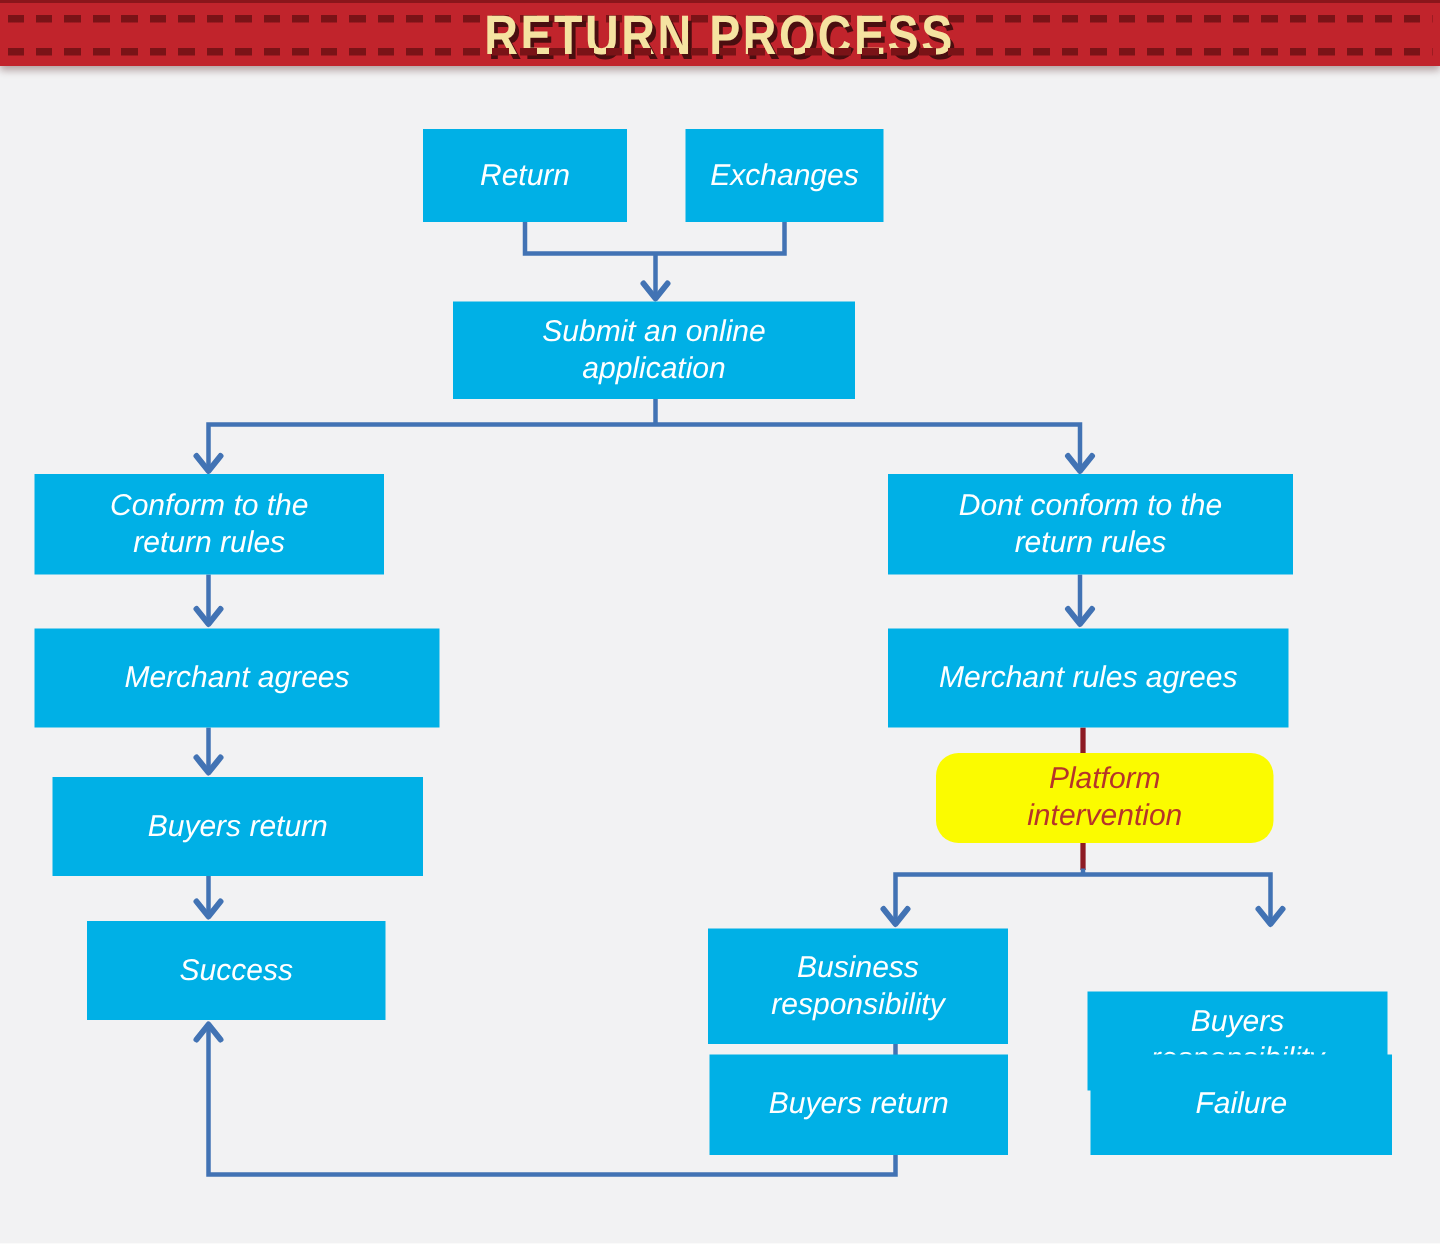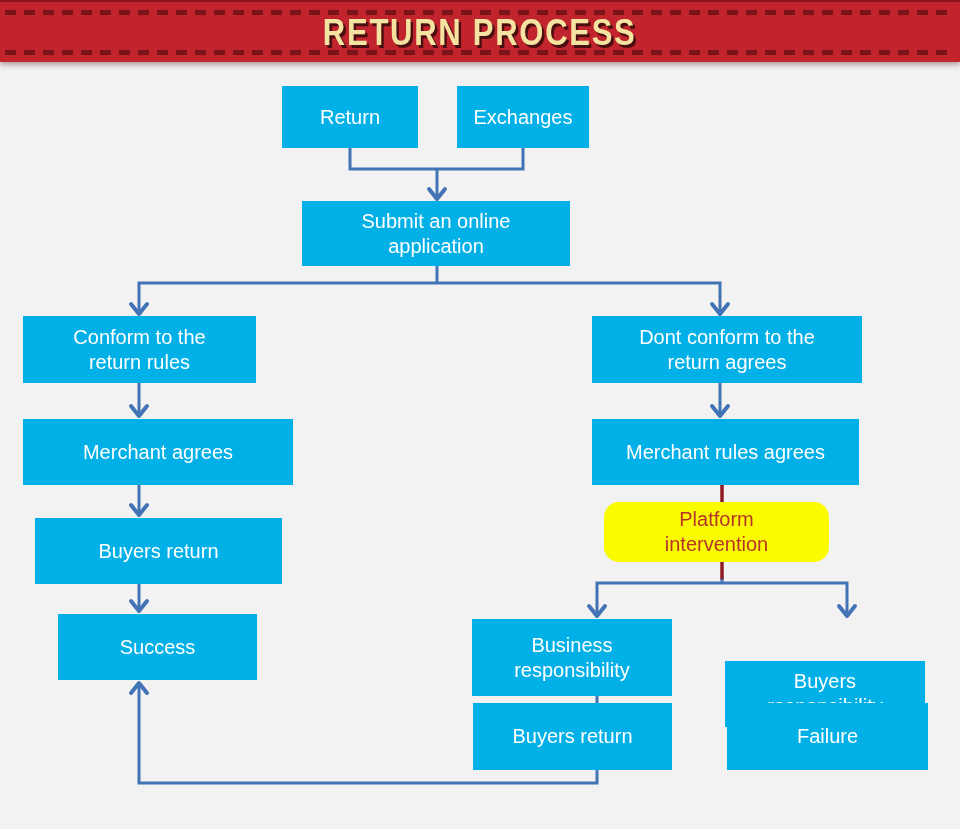--- a/index.html
+++ b/index.html
@@ -9,42 +9,42 @@
     --connector_blue:#4273b4; --connector_dark_red:#8e1b24;
     --highlight_yellow:#fbfb00; --highlight_text:#b5342a;
     --background:#f2f2f3;
   }
   *{margin:0;padding:0;box-sizing:border-box;}
   html,body{background:#fff;}
   body{font-family:"Liberation Sans", sans-serif;}
   .stage{position:relative;width:960px;height:829px;background:var(--background);overflow:hidden;}
 
   
-  .banner{position:absolute;left:0;top:0;width:960px;height:62px;background:var(--banner_red);
+  .banner{position:absolute;left:0;top:0;width:960px;height:44px;background:var(--banner_red);
     border-top:2px solid var(--banner_red_dark);
     box-shadow:0 3px 5px rgba(60,10,10,.35);
     display:flex;align-items:center;justify-content:center;}
   .banner .dash{position:absolute;left:5px;right:5px;height:5px;
     background:repeating-linear-gradient(90deg,var(--banner_dash) 0 11px,transparent 11px 19px);}
   .banner .dash.top{top:8px;}
   .banner .dash.bottom{bottom:7px;}
   .banner h1{color:var(--title_gold);font-size:37px;font-weight:bold;letter-spacing:2px;
     transform:scaleX(0.84);transform-origin:center;line-height:1;
     text-shadow:3px 3px 0 var(--title_shadow);white-space:nowrap;}
 
   
   svg.wires{position:absolute;left:0;top:0;z-index:1;}
   .wire{fill:none;stroke:var(--connector_blue);stroke-width:3;}
   .wire-red{fill:none;stroke:var(--connector_dark_red);stroke-width:3.5;}
   .chev{fill:none;stroke:var(--connector_blue);stroke-width:4;stroke-linecap:round;stroke-linejoin:round;}
 
   
   .node{position:absolute;z-index:2;background:var(--node_cyan);color:var(--node_text);
     display:flex;align-items:center;justify-content:center;text-align:center;
-    font-size:20px;line-height:25px;}
+    font-size:20px;line-height:25px;font-style:italic;}
   .node span{white-space:pre-line;}
   .node.highlight{background:var(--highlight_yellow);color:var(--highlight_text);border-radius:15px;}
 </style>
 </head>
 <body>
 
 <div class="stage">
 
   <header class="banner">
     <div class="dash top"></div>
@@ -103,32 +103,32 @@
 application</span>
   </div>
 
   <div class="node" style="left:23px;top:316px;width:233px;height:67px;">
     <span>Conform to the
 return rules</span>
   </div>
 
   <div class="node" style="left:592px;top:316px;width:270px;height:67px;">
     <span>Dont conform to the
-return agrees</span>
+return rules</span>
   </div>
 
   <div class="node" style="left:23px;top:419px;width:270px;height:66px;">
     <span>Merchant agrees</span>
   </div>
 
   <div class="node" style="left:592px;top:419px;width:267px;height:66px;">
     <span>Merchant rules agrees</span>
   </div>
 
-  <div class="node highlight" style="left:604px;top:502px;width:225px;height:60px;">
+  <div class="node highlight" style="left:624px;top:502px;width:225px;height:60px;">
     <span>Platform
 intervention</span>
   </div>
 
   <div class="node" style="left:35px;top:518px;width:247px;height:66px;">
     <span>Buyers return</span>
   </div>
 
   <div class="node" style="left:58px;top:614px;width:199px;height:66px;">
     <span>Success</span>

